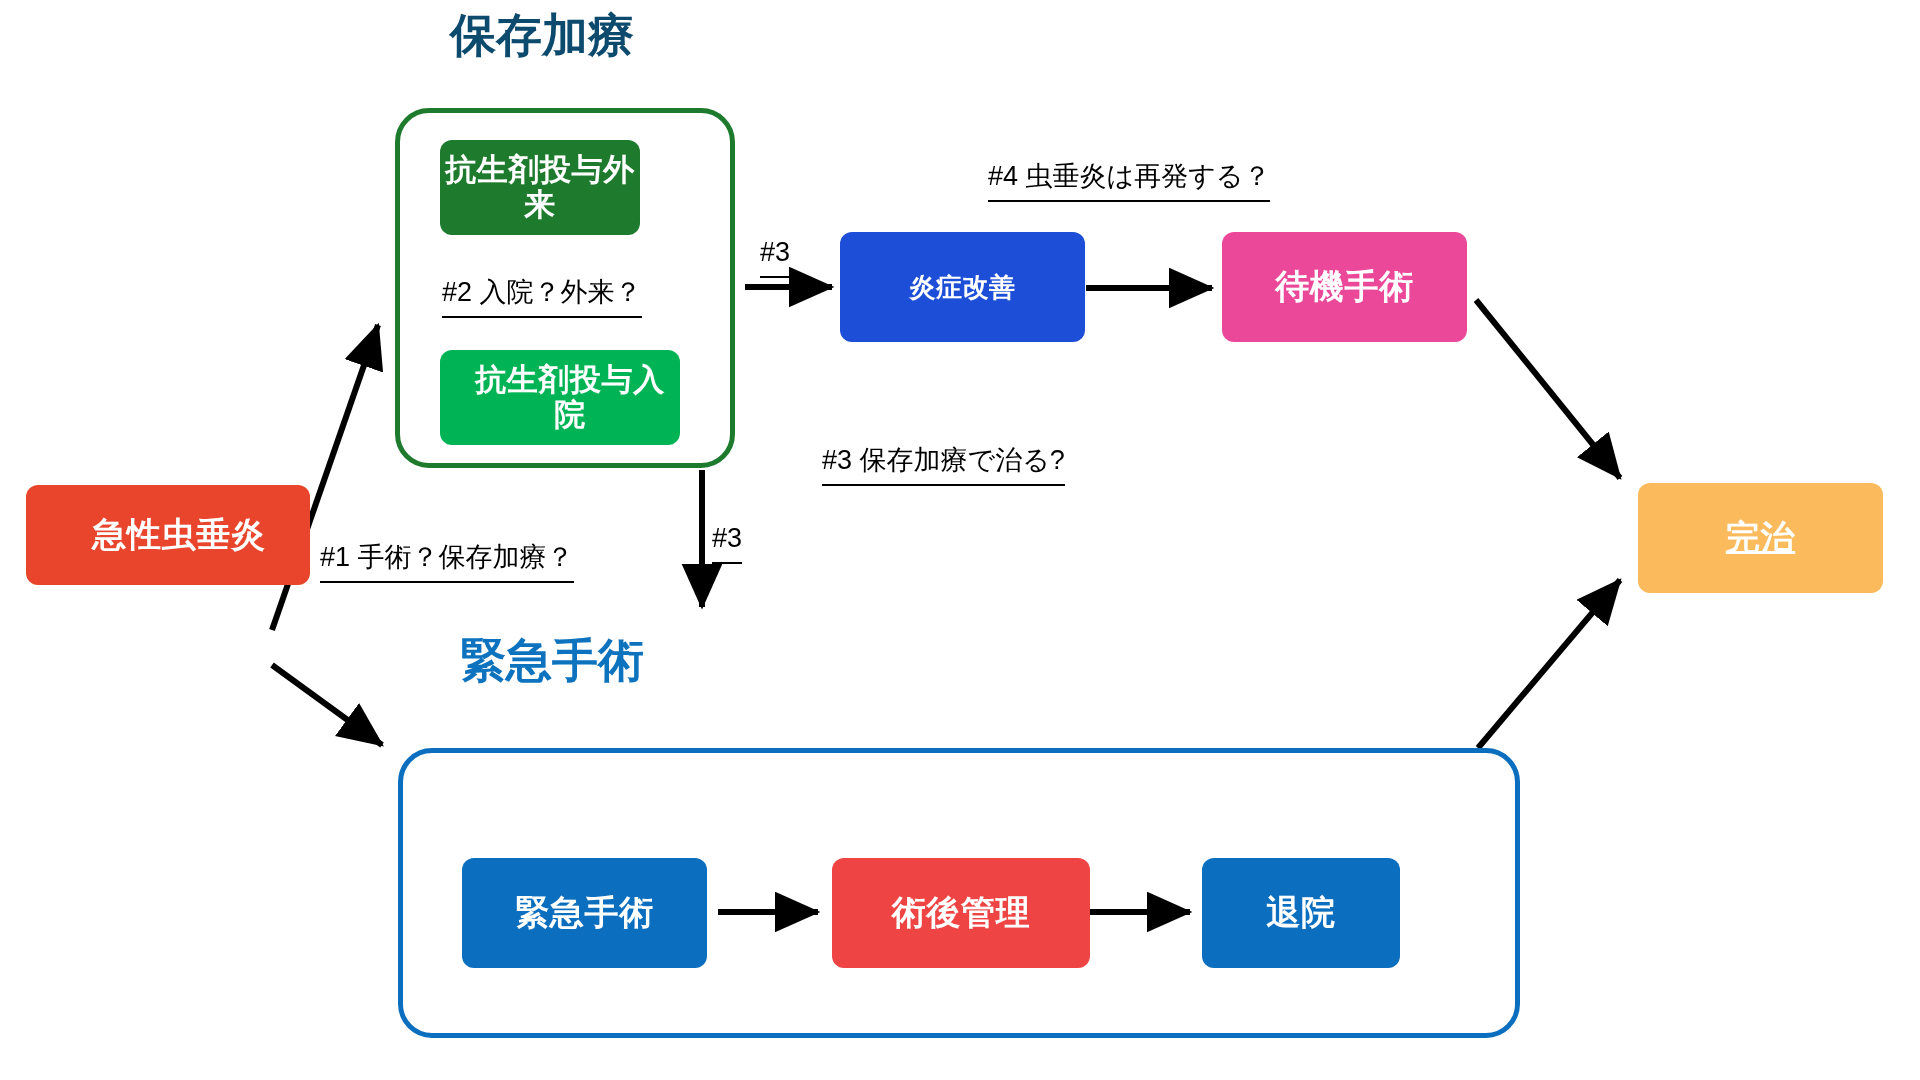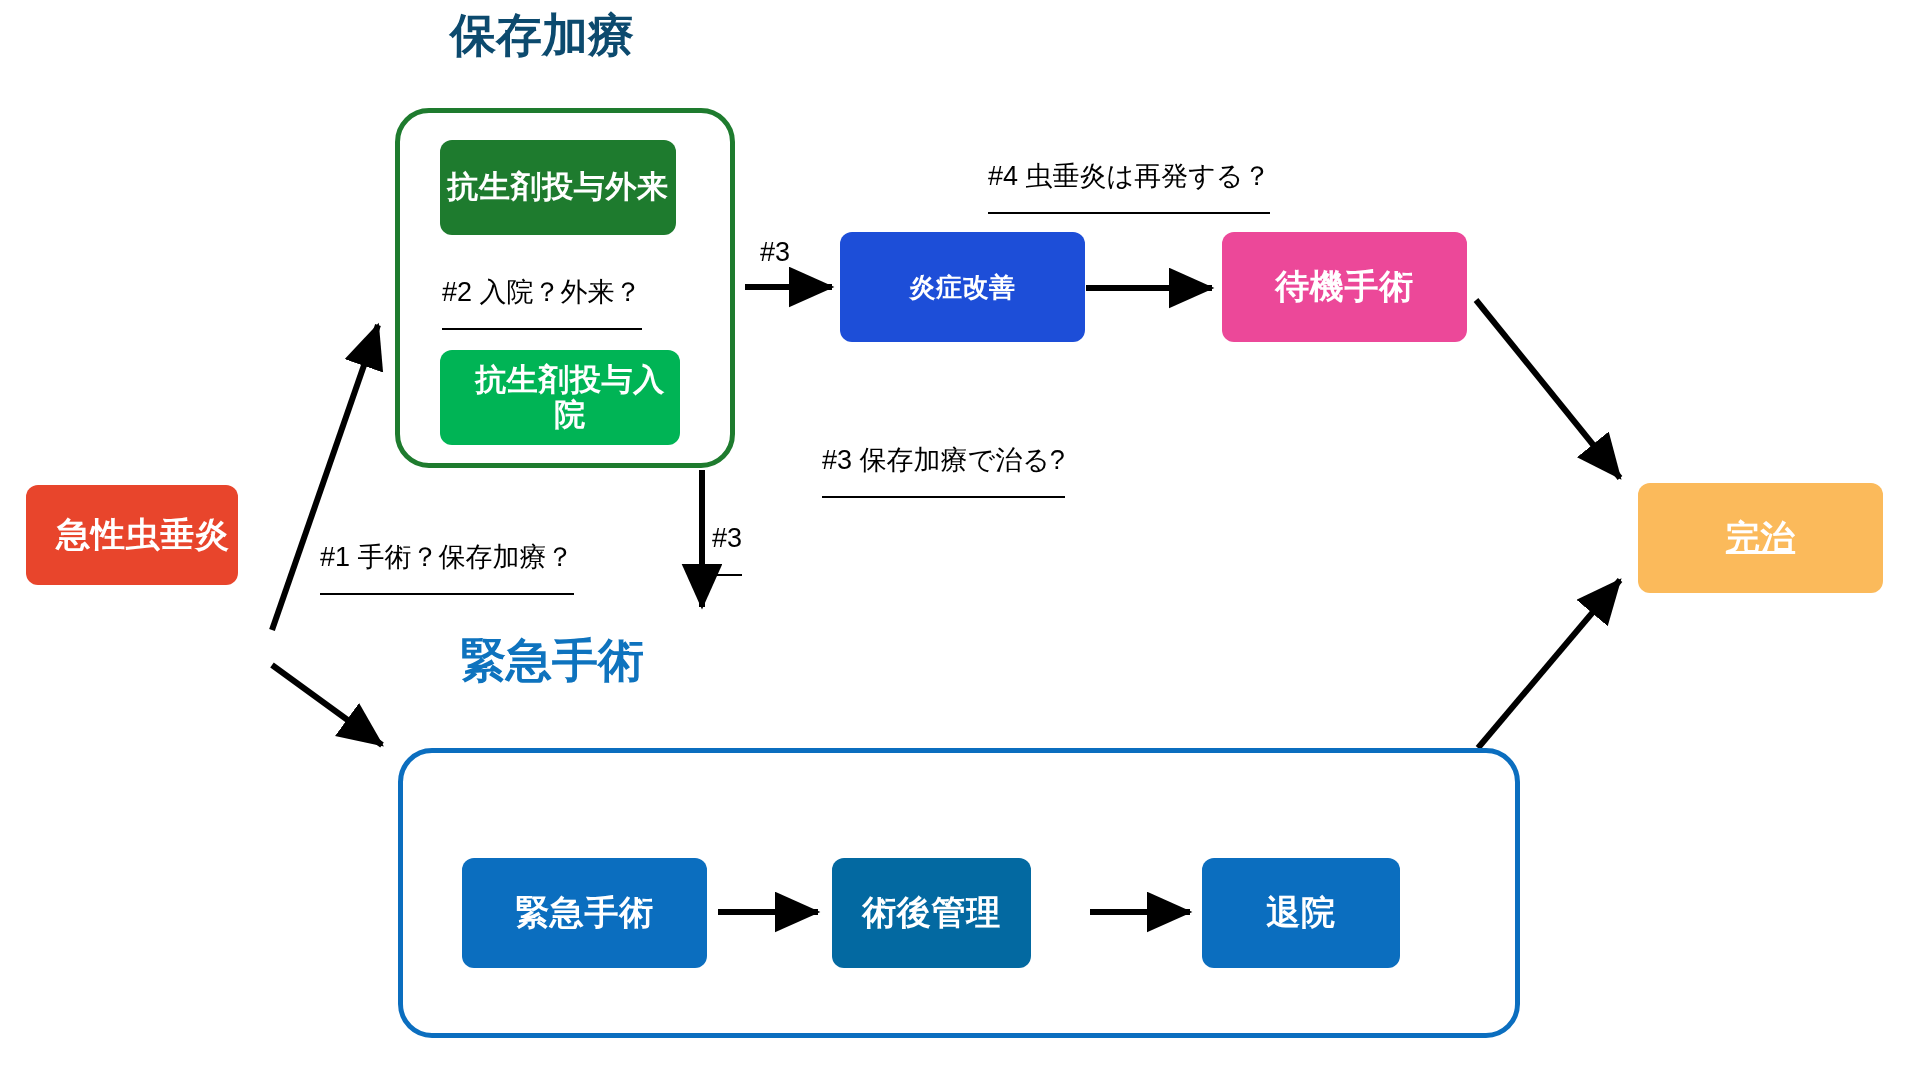--- a/index.html
+++ b/index.html
@@ -68,21 +68,21 @@
   }
   .group-title.blue {
     color: #0E73BE;
   }
   
   .annot {
     position: absolute;
     color: #000000;
     white-space: nowrap;
     border-bottom: 2px solid #000000;
-    padding-bottom: 20px;
+    padding-bottom: 8px;
     line-height: 1.1;
     font-weight: normal;
   }
 </style>
 </head>
 <body>
 
 <div id="canvas">
 
   <svg id="arrow-layer" viewBox="0 0 1920 1080" width="1920" height="1080" xmlns="http://www.w3.org/2000/svg">
@@ -108,41 +108,41 @@
 
     <line x1="718" y1="912" x2="818" y2="912" stroke="#000000" stroke-width="6" marker-end="url(#ah)"></line>
 
     <line x1="1090" y1="912" x2="1190" y2="912" stroke="#000000" stroke-width="6" marker-end="url(#ah)"></line>
   </svg>
 
   <div class="group-title green" style="left:450px; top:12px; font-size:46px;">保存加療</div>
 
   <div class="group-box green" style="left:395px; top:108px; width:340px; height:360px;"></div>
 
-  <div class="node" style="left:440px; top:140px; width:236px; height:95px; background:#1E7B2E; font-size:31px;">抗生剤投与外来</div>
+  <div class="node" style="left:440px; top:140px; width:200px; height:95px; background:#1E7B2E; font-size:31px;">抗生剤投与外来</div>
 
   <div class="annot" style="left:442px; top:278px; font-size:27px;">#2 入院？外来？</div>
 
   <div class="node" style="left:440px; top:350px; width:240px; height:95px; background:#00B455; font-size:31px;padding-left:20px;">抗生剤投与入院</div>
 
-  <div class="node" style="left:26px; top:485px; width:212px; height:100px; background:#E8452C; font-size:34px;padding-left:22px;">急性虫垂炎</div>
+  <div class="node" style="left:26px; top:485px; width:284px; height:100px; background:#E8452C; font-size:34px;padding-left:22px;">急性虫垂炎</div>
 
   <div class="node" style="left:840px; top:232px; width:245px; height:110px; background:#1d4ed8; font-size:26px;">炎症改善</div>
 
   <div class="node" style="left:1222px; top:232px; width:245px; height:110px; background:#ec4899; font-size:34px;">待機手術</div>
 
   <div class="node" style="left:1638px; top:483px; width:245px; height:110px; background:#FBBA5B; font-size:34px;text-decoration:underline;">完治</div>
 
   <div class="group-title blue" style="left:460px; top:637px; font-size:46px;">緊急手術</div>
 
   <div class="group-box blue" style="left:398px; top:748px; width:1122px; height:290px;"></div>
 
   <div class="node" style="left:462px; top:858px; width:245px; height:110px; background:#0B6EBF; font-size:34px;">緊急手術</div>
 
-  <div class="node" style="left:832px; top:858px; width:199px; height:110px; background:#0369a1; font-size:34px;">術後管理</div>
+  <div class="node" style="left:832px; top:858px; width:258px; height:110px; background:#ef4444; font-size:34px;">術後管理</div>
 
   <div class="node" style="left:1202px; top:858px; width:198px; height:110px; background:#0B6EBF; font-size:34px;">退院</div>
 
   <div class="annot" style="left:320px; top:543px; font-size:27px;">#1 手術？保存加療？</div>
 
   <div class="annot" style="left:760px; top:238px; font-size:27px;">#3</div>
 
   <div class="annot" style="left:712px; top:524px; font-size:27px;">#3</div>
 
   <div class="annot" style="left:822px; top:446px; font-size:27px;">#3 保存加療で治る?</div>

